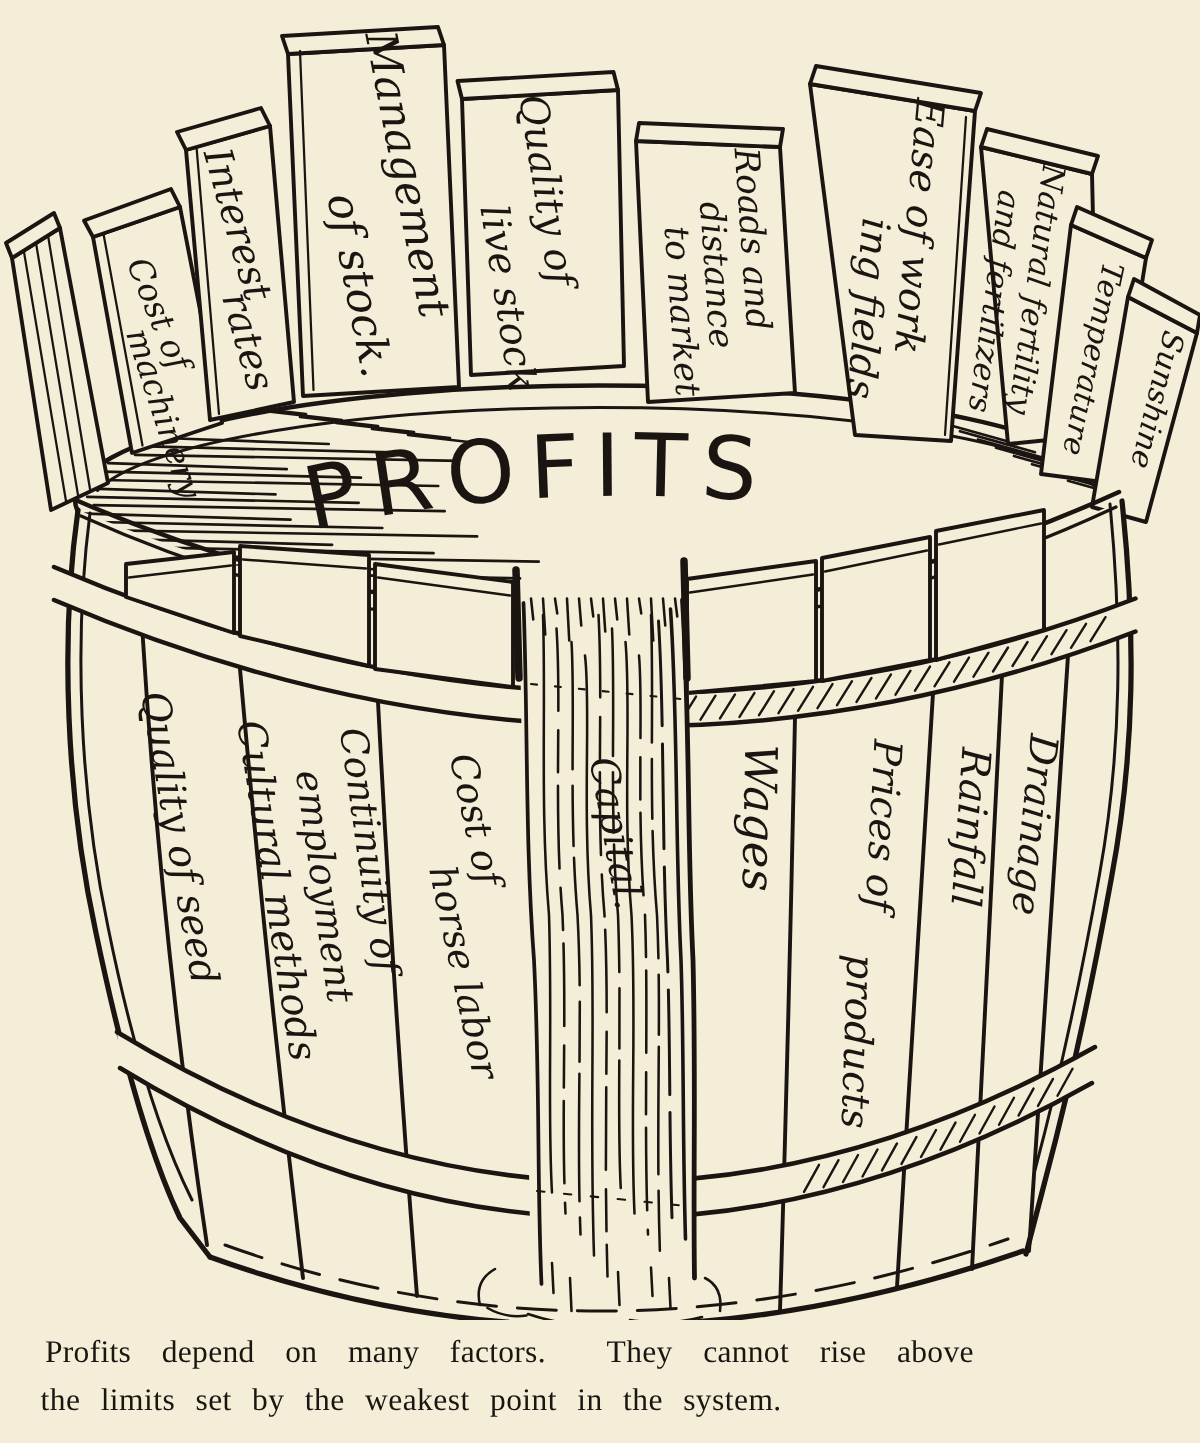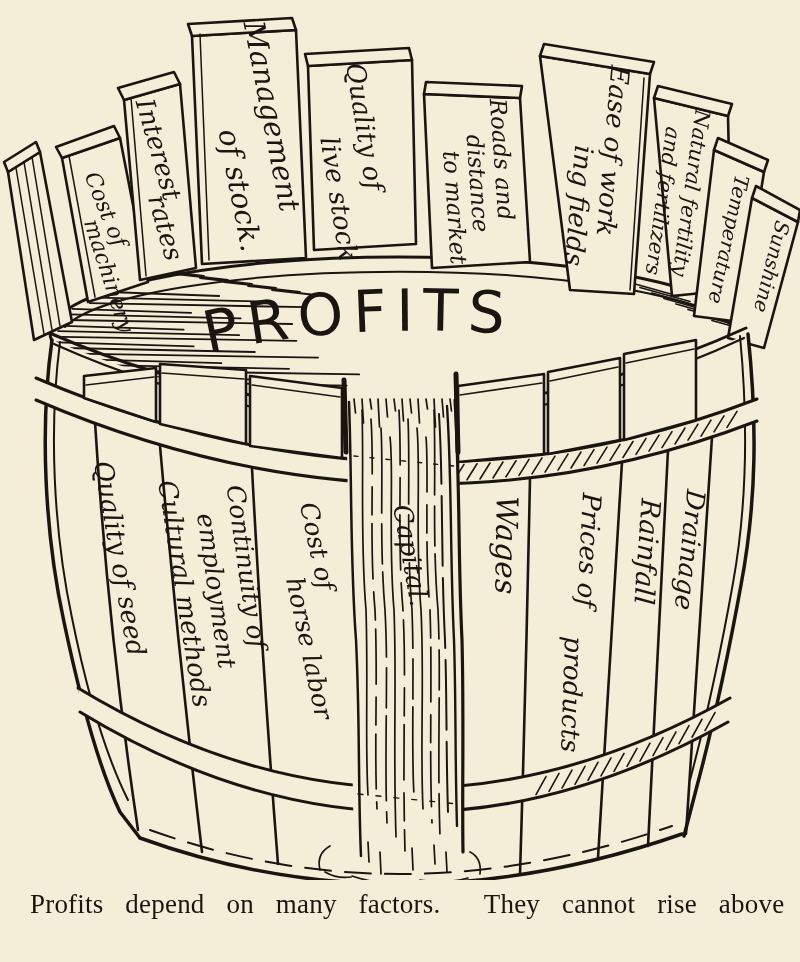--- a/index.html
+++ b/index.html
@@ -1,19 +1,19 @@
 <!DOCTYPE html>
 <html><head>
 <meta charset="utf-8">
 <style>
   html,body{margin:0;padding:0;}
   #page{position:relative;width:800px;height:962px;overflow:hidden;background:#f4eed9;font-family:"DejaVu Serif",serif;}
   svg{position:absolute;left:0;top:0;}
   .hand{font-family:"DejaVu Serif",serif;font-style:italic;fill:#1a1511;}
-  .cap{position:absolute;color:#1a1511;font-family:"Liberation Serif",serif;font-size:27px;white-space:nowrap;}
+  .cap{position:absolute;color:#1a1511;font-family:"Liberation Serif",serif;font-size:21px;white-space:nowrap;}
 </style>
 </head>
 <body>
 
 <div id="page">
 <svg width="800" height="880" viewBox="0 0 800 880">
   <g fill="none" stroke="#1a1511" stroke-linecap="round" stroke-linejoin="round">
 
     <ellipse cx="399" cy="333" rx="349" ry="76" fill="#f4eed9" stroke-width="3"></ellipse>
     <path d="M65,327 A340,68 0 0 1 733,327" stroke-width="2"></path>
@@ -264,13 +264,14 @@
     <text class="hand" font-size="26" text-anchor="middle" transform="translate(402,557) rotate(80)">Capital.</text>
     <text class="hand" font-size="30" text-anchor="middle" transform="translate(496,545) rotate(91)">Wages</text>
     <text class="hand" font-size="26" text-anchor="middle" transform="translate(580,550) rotate(93)">Prices of</text>
     <text class="hand" font-size="26" text-anchor="middle" transform="translate(563,694) rotate(92)">products</text>
     <text class="hand" font-size="27" text-anchor="middle" transform="translate(638,551) rotate(94)">Rainfall</text>
     <text class="hand" font-size="26" text-anchor="middle" transform="translate(681,549) rotate(96)">Drainage</text>
   </g>
 </svg>
 
 <div class="cap" style="left:30px;top:889px;word-spacing:15px;letter-spacing:0.2px;">Profits depend on many factors.&nbsp; They cannot rise above</div>
+<div class="cap" style="left:27px;top:921px;word-spacing:8px;letter-spacing:0.3px;">the limits set by the weakest point in the system.</div>
 </div>
 
 </body></html>

